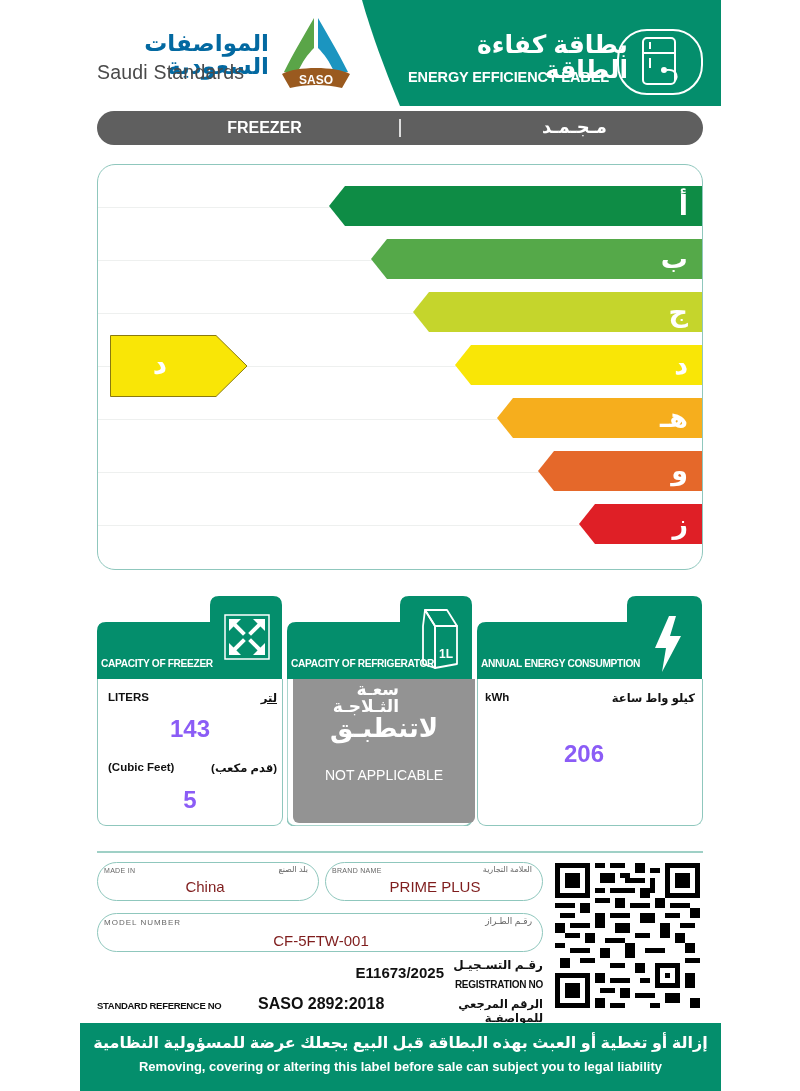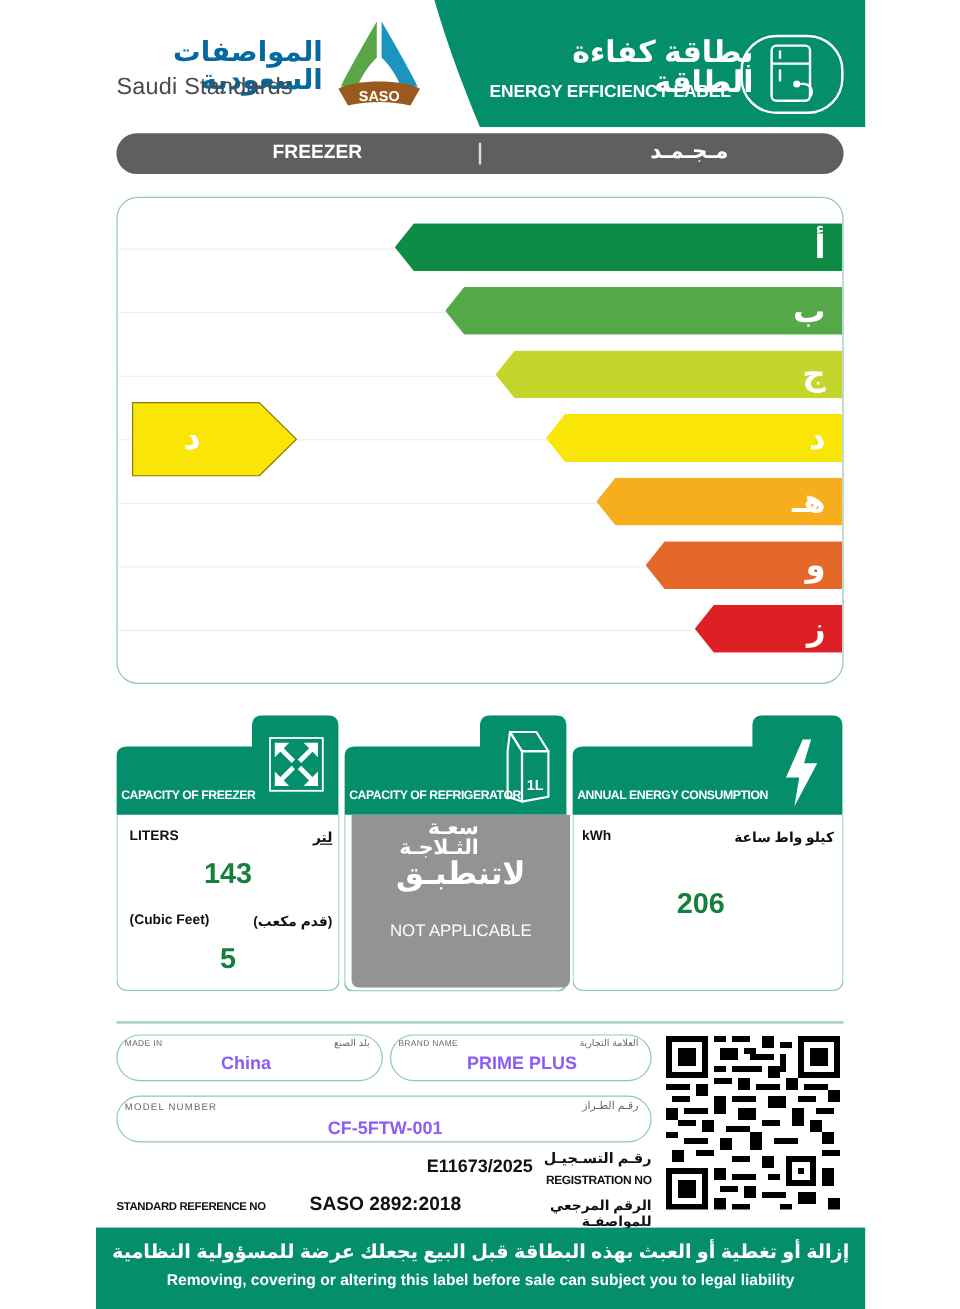--- a/index.html
+++ b/index.html
@@ -31,29 +31,29 @@
   .indicator-letter { position: absolute; left: 30px; top: 10px; width: 40px; text-align: center; font-size: 28px; font-weight: bold; color: #fff; line-height: 40px; }
 
   
   .card { position: absolute; top: 596px; height: 230px; }
   .card-frame { position: absolute; left: 0; top: 0; width: 100%; height: 100%; }
   .card-body { position: absolute; left: 0; top: 83px; right: 0; bottom: 0; border: 1.5px solid #8fc7bd; border-top: none; border-radius: 0 0 9px 9px; }
   .card-title-ar { position: absolute; font-size: 17px; font-weight: bold; color: #fff; direction: rtl; line-height: 1; margin-top: 48px; }
   .card-title-en { position: absolute; font-size: 10.2px; font-weight: bold; color: #fff; letter-spacing: -0.35px; white-space: nowrap; }
   .lbl { position: absolute; font-size: 11.5px; font-weight: bold; color: #111; }
   .lbl-ar { direction: rtl; }
-  .bignum { position: absolute; font-size: 24px; font-weight: bold; color: #15803d; text-align: center; }
+  .bignum { position: absolute; font-size: 24px; font-weight: bold; color: #8b5cf6; text-align: center; }
   .na-panel { position: absolute; left: 6px; top: 83px; width: 182px; height: 144px; background: #939393; border-radius: 0 0 6px 6px; }
 
   
   .hr { position: absolute; left: 97px; top: 851px; width: 606px; height: 1.5px; background: #9fd0c6; }
   .pill { position: absolute; border: 1.5px solid #8fc7bd; border-radius: 20px; }
   .pill-lbl { position: absolute; top: 4px; font-size: 7px; color: #666; letter-spacing: 0.3px; }
   .pill-lbl-ar { position: absolute; top: 2px; font-size: 8px; color: #666; direction: rtl; }
-  .pill-val { position: absolute; font-size: 15px; font-weight: bold; color: #8b5cf6; text-align: center; }
+  .pill-val { position: absolute; font-size: 15px; font-weight: normal; color: #7f1d1d; text-align: center; }
   .qr { position: absolute; left: 555px; top: 863px; width: 145px; height: 145px; }
 
   
   .footer { position: absolute; left: 80px; top: 1023px; width: 641px; height: 68px; background: #048e6c; color: #fff; text-align: center; }
   .footer-ar { position: absolute; left: 0; top: 10px; width: 641px; font-size: 16px; font-weight: bold; direction: rtl; }
   .footer-en { position: absolute; left: 0; top: 36px; width: 641px; font-size: 13px; font-weight: bold; }
 </style>
 </head>
 <body>
 

